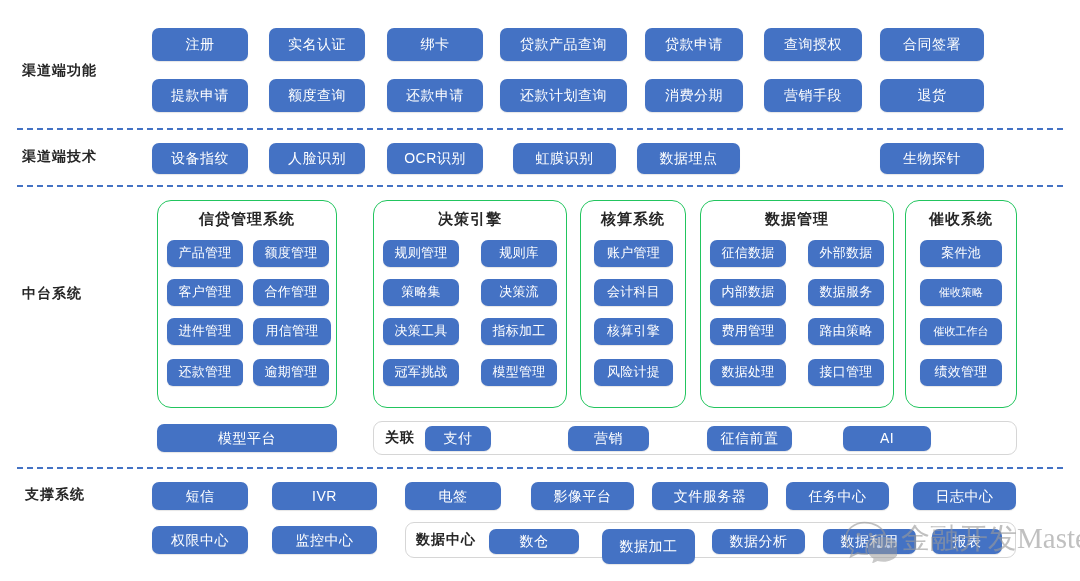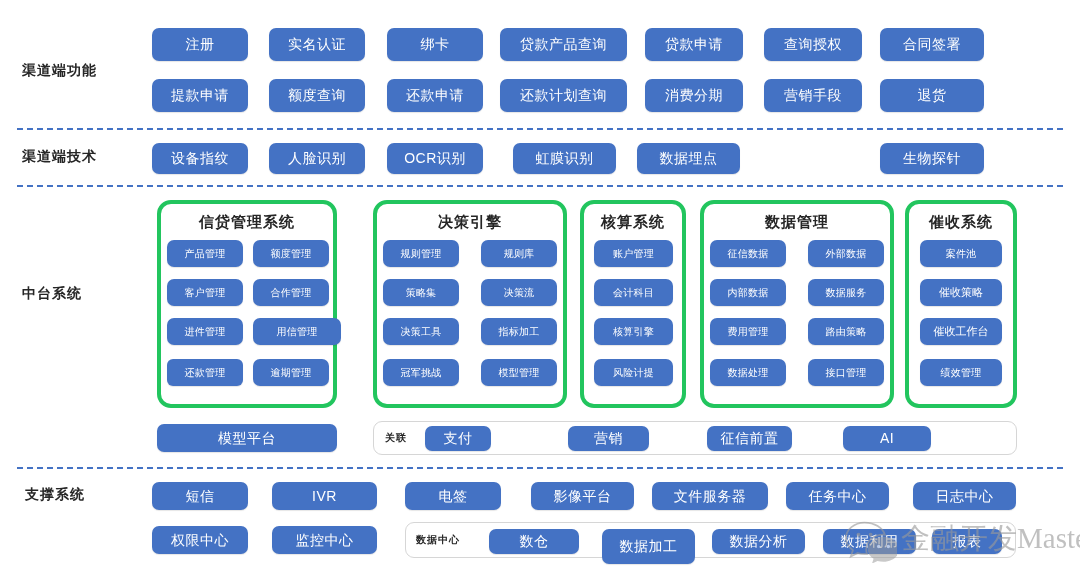--- a/index.html
+++ b/index.html
@@ -30,21 +30,21 @@
     align-items: center;
     justify-content: center;
     text-align: center;
     font-size: 14px;
     line-height: 1.15;
     box-sizing: border-box;
     letter-spacing: .5px;
     box-shadow: 0 1px 1px rgba(0,0,0,.10);
     user-select: none;
   }
-  .pill.sm  { font-size: 10px; letter-spacing: .2px; }
+  .pill.sm  { font-size: 13px; letter-spacing: .2px; }
   .pill.xs  { font-size: 11px; letter-spacing: 0; }
 
   
   .row-label {
     position: absolute;
     font-size: 14px;
     color: #262626;
     font-weight: 600;
     letter-spacing: 1px;
     white-space: nowrap;
@@ -55,21 +55,21 @@
     position: absolute;
     left: 17px;
     width: 1046px;
     height: 0;
     border-top: 2px dashed #4472c4;
   }
 
   
   .group {
     position: absolute;
-    border: 4px solid #22c55e;
+    border: 1px solid #22c55e;
     border-radius: 14px;
     background: #ffffff;
     box-sizing: border-box;
   }
   .group-title {
     position: absolute;
     top: 9px;
     left: 0;
     right: 0;
     text-align: center;
@@ -82,21 +82,21 @@
   
   .wrap-box {
     position: absolute;
     border: 1px solid #d6d6d6;
     border-radius: 9px;
     background: #ffffff;
     box-sizing: border-box;
   }
   .wrap-label {
     position: absolute;
-    font-size: 10px;
+    font-size: 14px;
     color: #262626;
     font-weight: 600;
     letter-spacing: 1px;
     white-space: nowrap;
     display: flex;
     align-items: center;
     height: 24px;
   }
 
   
@@ -167,21 +167,21 @@
   <div class="row-label" style="left:22px; top:285px;">中台系统</div>
 
   <div class="group" style="left:157px; top:200px; width:180px; height:208px;">
     <div class="group-title">信贷管理系统</div>
   </div>
   <div class="pill sm" style="left:167px; top:240px; width:76px; height:27px;">产品管理</div>
   <div class="pill sm" style="left:253px; top:240px; width:76px; height:27px;">额度管理</div>
   <div class="pill sm" style="left:167px; top:279px; width:76px; height:27px;">客户管理</div>
   <div class="pill sm" style="left:253px; top:279px; width:76px; height:27px;">合作管理</div>
   <div class="pill sm" style="left:167px; top:318px; width:76px; height:27px;">进件管理</div>
-  <div class="pill sm" style="left:253px; top:318px; width:88px; height:27px;text-align:center;">用信管理</div>
+  <div class="pill sm" style="left:253px; top:318px; width:78px; height:27px;text-align:center;">用信管理</div>
   <div class="pill sm" style="left:167px; top:359px; width:76px; height:27px;border-radius:6px;">还款管理</div>
   <div class="pill sm" style="left:253px; top:359px; width:76px; height:27px;">逾期管理</div>
 
   <div class="group" style="left:373px; top:200px; width:194px; height:208px;">
     <div class="group-title">决策引擎</div>
   </div>
   <div class="pill sm" style="left:383px; top:240px; width:76px; height:27px;">规则管理</div>
   <div class="pill sm" style="left:481px; top:240px; width:76px; height:27px;">规则库</div>
   <div class="pill sm" style="left:383px; top:279px; width:76px; height:27px;">策略集</div>
   <div class="pill sm" style="left:481px; top:279px; width:76px; height:27px;">决策流</div>

